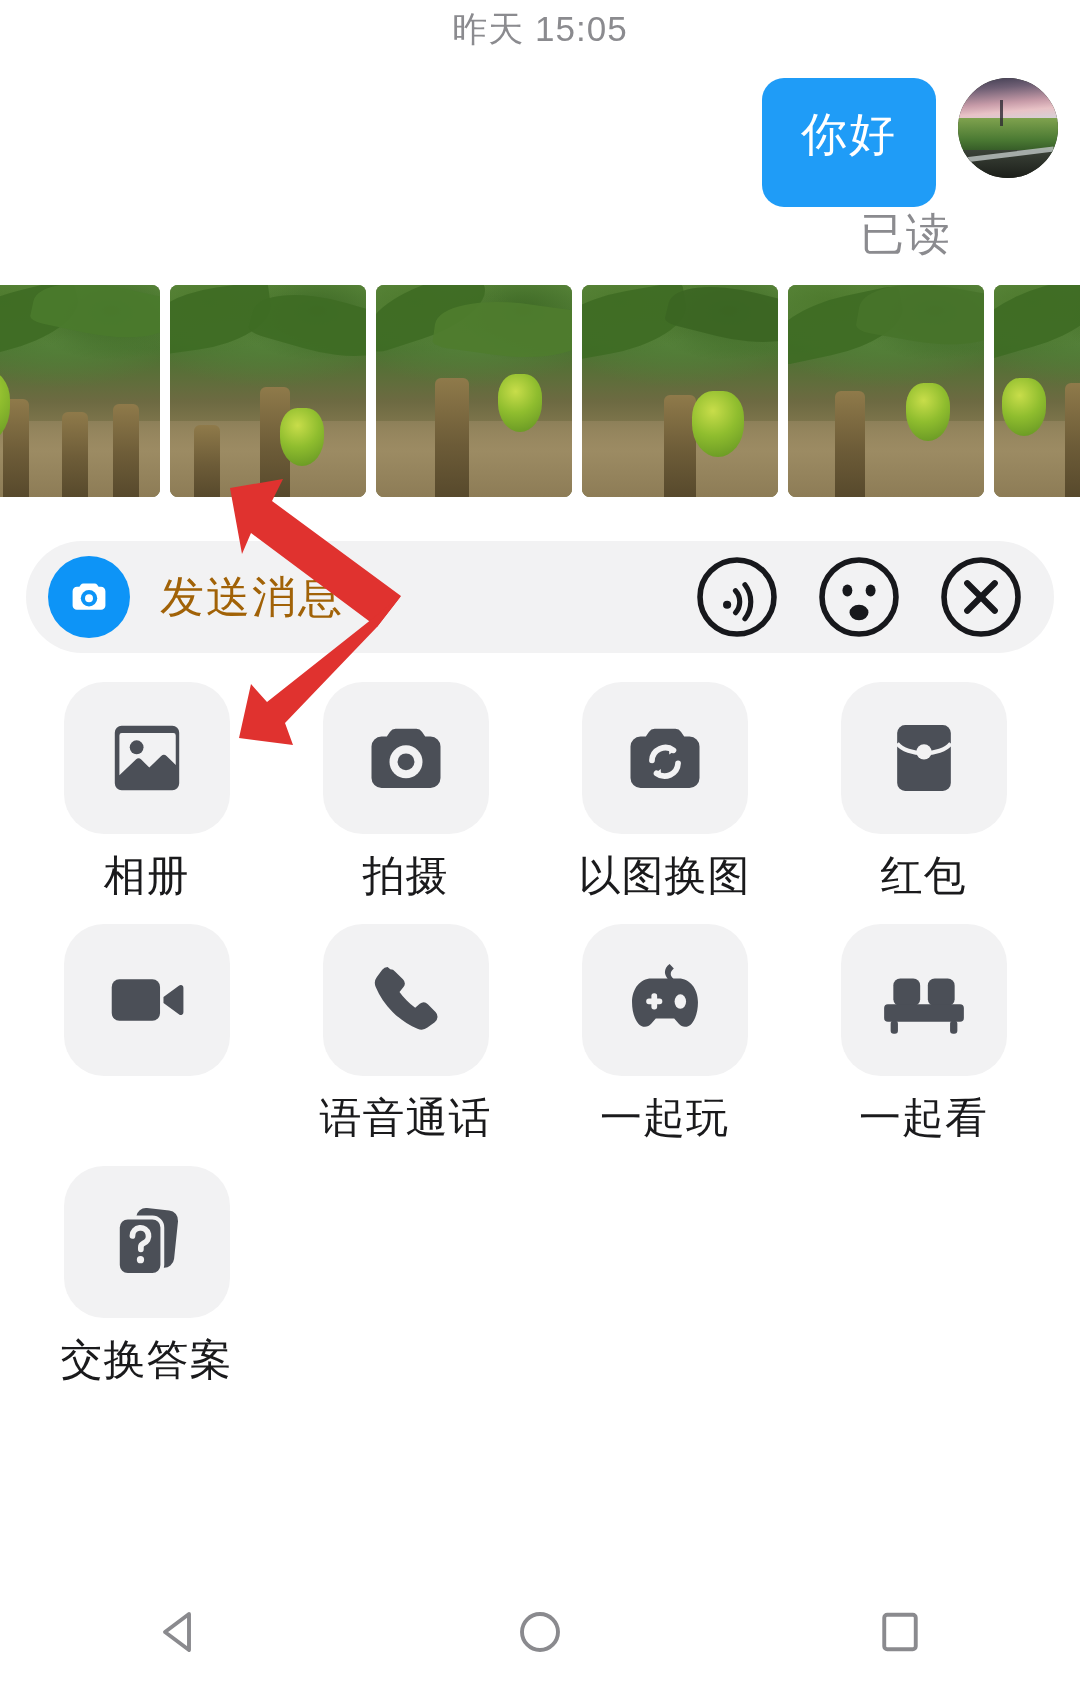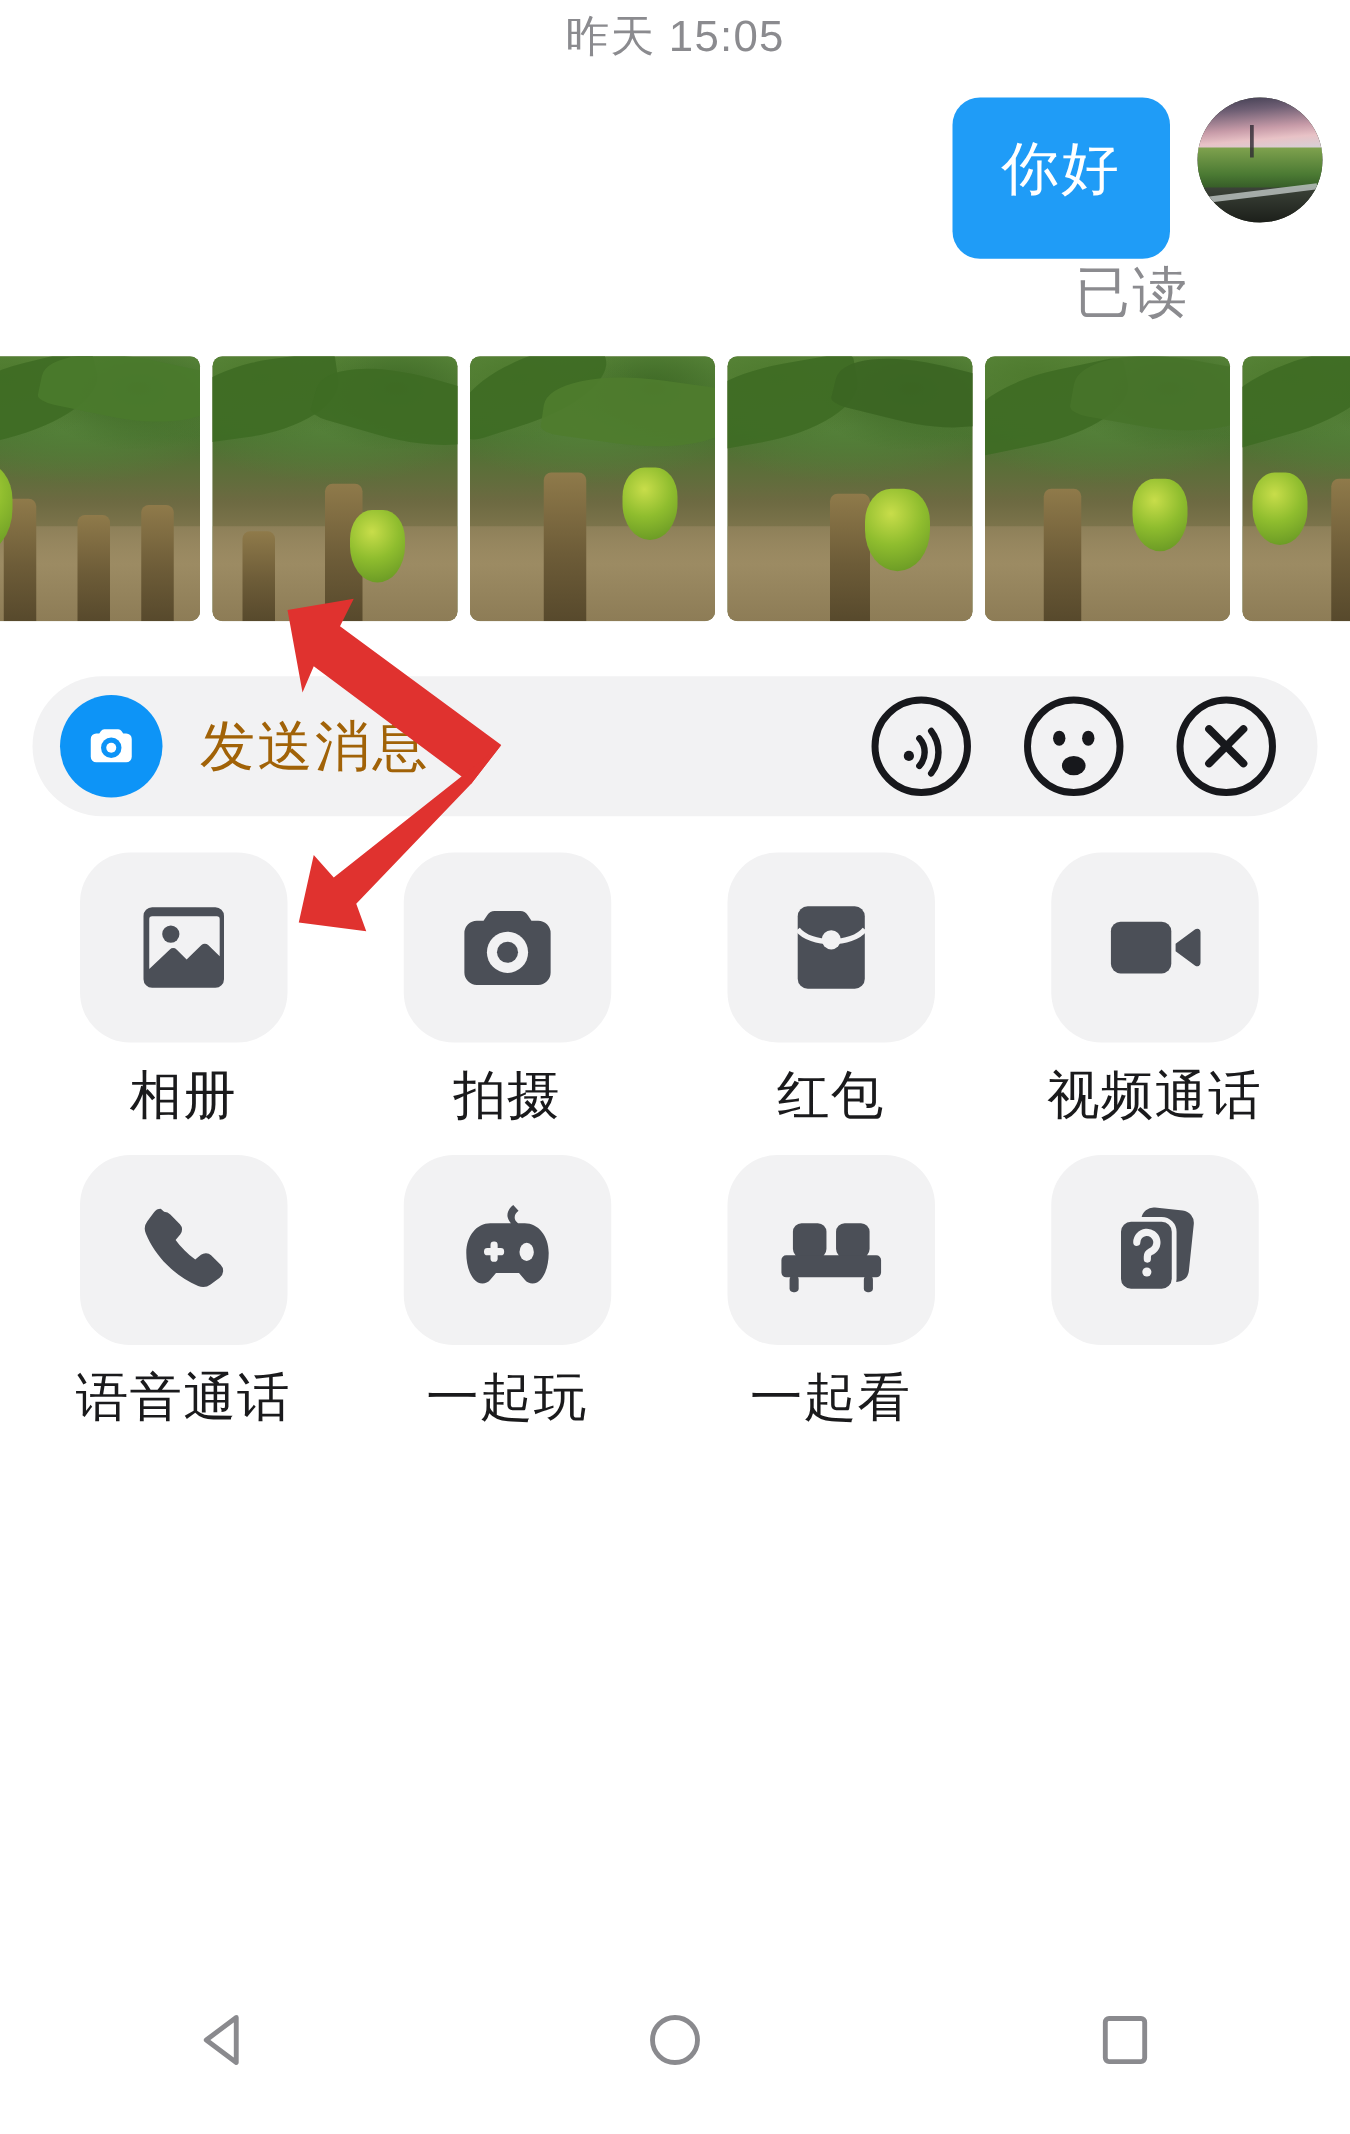--- a/index.html
+++ b/index.html
@@ -289,40 +289,51 @@
     <div class="tile">
       <svg viewBox="0 0 24 24">
         <path fill="#4b4f57" d="M9.3 4.4a1.9 1.9 0 0 0-1.5.8l-.8 1.2H5.6A2.6 2.6 0 0 0 3 9v8.2a2.6 2.6 0 0 0 2.6 2.6h12.8a2.6 2.6 0 0 0 2.6-2.6V9a2.6 2.6 0 0 0-2.6-2.6H17l-.8-1.2a1.9 1.9 0 0 0-1.5-.8z"></path>
         <circle cx="12" cy="13" r="4.3" fill="#f2f2f3"></circle>
         <circle cx="12" cy="13" r="2.2" fill="#4b4f57"></circle>
       </svg>
     </div>
     <div class="cell-label">拍摄</div>
   </div>
 
+  <div class="cell">
+    <div class="tile">
+      <svg viewBox="0 0 24 24">
+        <path fill="#4b4f57" d="M9.3 4.4a1.9 1.9 0 0 0-1.5.8l-.8 1.2H5.6A2.6 2.6 0 0 0 3 9v8.2a2.6 2.6 0 0 0 2.6 2.6h12.8a2.6 2.6 0 0 0 2.6-2.6V9a2.6 2.6 0 0 0-2.6-2.6H17l-.8-1.2a1.9 1.9 0 0 0-1.5-.8z"></path>
+        <path d="M8.6 12.6a3.5 3.5 0 0 1 5.6-2.6" fill="none" stroke="#f2f2f3" stroke-width="1.5" stroke-linecap="round"></path>
+        <path d="M15.4 13.4a3.5 3.5 0 0 1-5.6 2.6" fill="none" stroke="#f2f2f3" stroke-width="1.5" stroke-linecap="round"></path>
+        <path d="M13.1 9.1l1.4 1-1.4 1z" fill="#f2f2f3"></path>
+        <path d="M10.9 16.9l-1.4-1 1.4-1z" fill="#f2f2f3"></path>
+      </svg>
+    </div>
+    <div class="cell-label">以图换图</div>
+  </div>
 
   <div class="cell">
     <div class="tile">
       <svg viewBox="0 0 24 24">
         <rect x="5" y="3.4" width="14" height="17.2" rx="2.1" fill="#4b4f57"></rect>
         <path d="M5 8.2c2.6 3.4 11.4 3.4 14 0" fill="none" stroke="#f2f2f3" stroke-width="1.1"></path>
         <circle cx="12" cy="10.4" r="2" fill="#f2f2f3"></circle>
       </svg>
     </div>
     <div class="cell-label">红包</div>
   </div>
 
   <div class="cell">
     <div class="tile">
       <svg viewBox="0 0 24 24">
         <rect x="2.8" y="6.6" width="12.6" height="10.8" rx="2" fill="#4b4f57"></rect>
         <path d="M16.3 11.2l4.1-3a.7.7 0 0 1 1.1.6v6.4a.7.7 0 0 1-1.1.6l-4.1-3z" fill="#4b4f57"></path>
       </svg>
     </div>
-    <div class="cell-label">视频通话</div>
   </div>
 
   <div class="cell">
     <div class="tile">
       <svg viewBox="0 0 24 24">
         <path fill="#4b4f57" d="M7.2 3.4a1.8 1.8 0 0 0-1.4.7L4.4 6a2.6 2.6 0 0 0-.3 2.6c1 2.4 2.5 4.6 4.4 6.5s4.1 3.4 6.5 4.4a2.6 2.6 0 0 0 2.6-.3l1.9-1.4a1.8 1.8 0 0 0 .2-2.7l-2-2a1.6 1.6 0 0 0-2.1-.1l-1.2 1a16 16 0 0 1-2.2-1.9 16 16 0 0 1-1.9-2.2l1-1.2a1.6 1.6 0 0 0-.1-2.1l-2-2a1.8 1.8 0 0 0-1.3-.6z"></path>
       </svg>
     </div>
     <div class="cell-label">语音通话</div>
   </div>
@@ -356,20 +367,21 @@
 
   <div class="cell">
     <div class="tile">
       <svg viewBox="0 0 24 24">
         <rect x="8.6" y="3.4" width="11" height="15" rx="2.6" fill="#4b4f57" transform="rotate(6 14 11)"></rect>
         <rect x="4.4" y="5.6" width="11.6" height="15" rx="2.6" fill="#4b4f57" stroke="#f2f2f3" stroke-width="1"></rect>
         <path d="M8.2 10.4a2.1 2.1 0 1 1 2.8 2c-.4.2-.6.6-.6 1v.5" fill="none" stroke="#f2f2f3" stroke-width="1.5" stroke-linecap="round"></path>
         <circle cx="10.3" cy="16.6" r=".95" fill="#f2f2f3"></circle>
       </svg>
     </div>
+    <div class="cell-label">交换答案</div>
   </div>
 
 </div>
 
 <svg class="annot-arrow" viewBox="0 0 250 295">
   <g fill="#e0322f">
 
     <path d="M5 33 L58 24 L47 46 L176 141 L152 172 L26 78 L17 99 Z"></path>
 
     <path d="M176 141 L152 172 L60 268 L68 290 L14 283 L26 229 L42 247 Z"></path>

